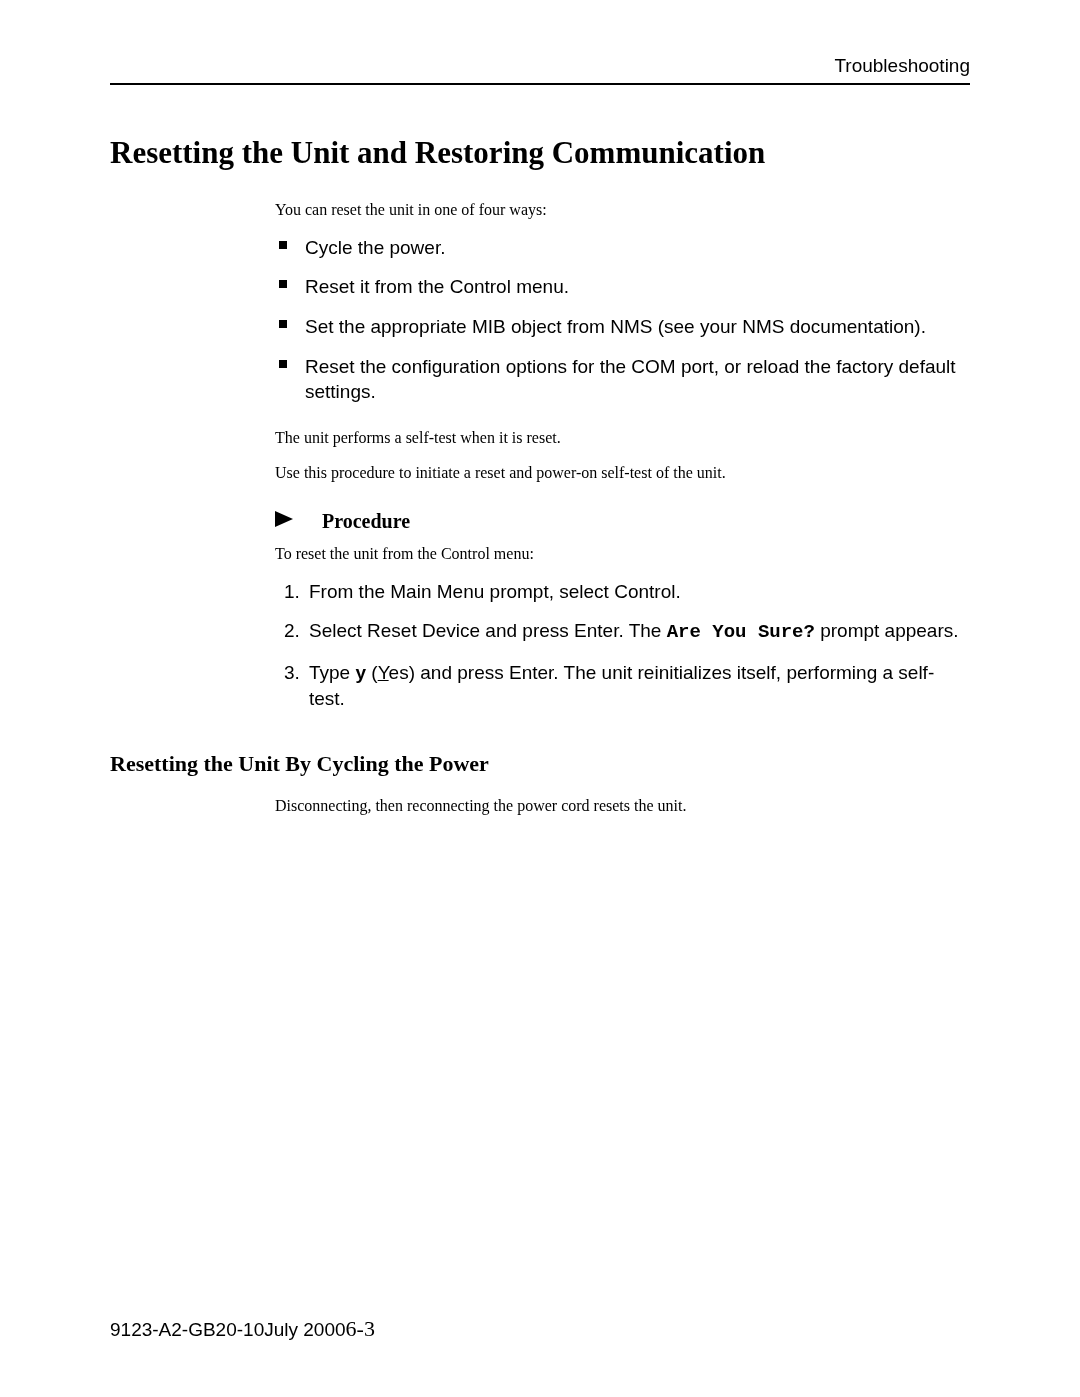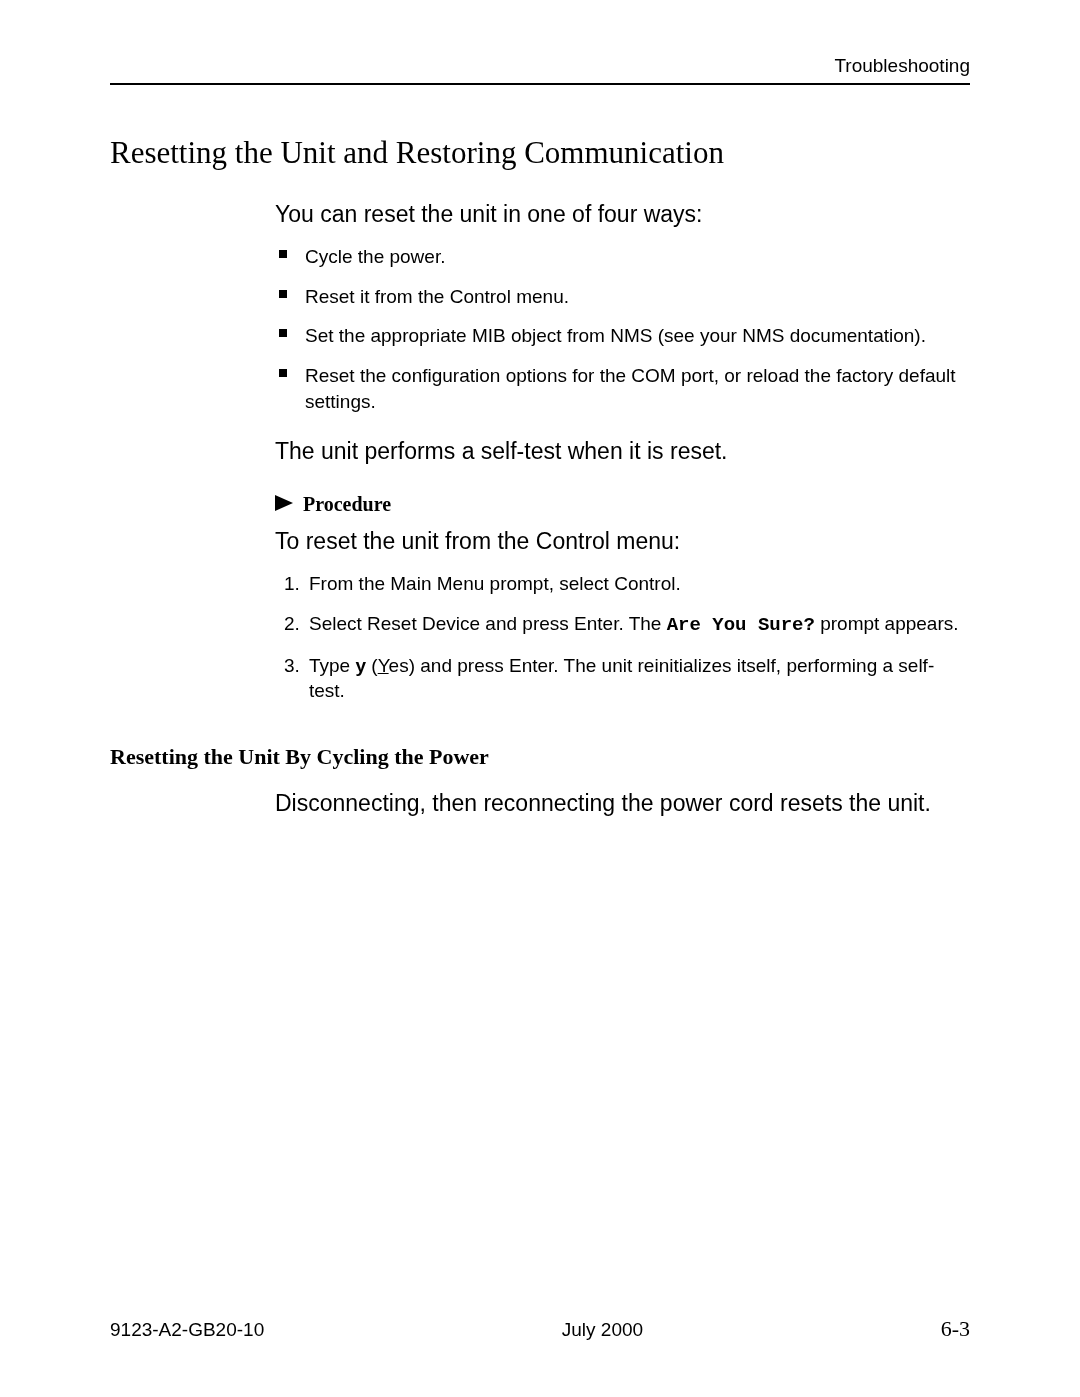--- a/index.html
+++ b/index.html
@@ -21,32 +21,33 @@
     font-size: 19px;
     padding-bottom: 6px;
   }
   .header-rule {
     border: none;
     border-top: 2px solid #000;
     margin: 0 0 50px 0;
   }
   h1.title {
     font-family: "Times New Roman", Times, serif;
-    font-weight: normal;
+    font-weight: bold;
     font-size: 31px;
     margin: 0 0 28px 0;
   }
   .body-indent {
     margin-left: 165px;
     margin-right: 10px;
   }
   .para {
-    font-size: 23px;
+    font-size: 16px;
     line-height: 1.35;
     margin: 0 0 14px 0;
+    font-family: Liberation Serif, serif;
   }
   ul.bullets {
     list-style: none;
     padding: 0;
     margin: 0 0 22px 0;
   }
   ul.bullets li {
     position: relative;
     padding-left: 30px;
     font-size: 19px;
@@ -65,20 +66,21 @@
   h2.subhead {
     font-family: "Times New Roman", Times, serif;
     font-weight: bold;
     font-size: 22px;
     margin: 40px 0 18px 0;
   }
   .proc-row {
     display: flex;
     align-items: center;
     margin: 26px 0 10px 0;
+    gap: 19px;
   }
   .proc-row .tri {
     flex: 0 0 auto;
     margin-right: 10px;
   }
   .proc-label {
     font-family: "Times New Roman", Times, serif;
     font-weight: bold;
     font-size: 20px;
   }
@@ -99,21 +101,21 @@
   }
   .ul {
     text-decoration: underline;
   }
   .footer {
     position: absolute;
     left: 110px;
     right: 110px;
     bottom: 55px;
     display: flex;
-    justify-content: space-between;
+    justify-content: flex-start;
     align-items: baseline;
     font-size: 19px;
   }
   .footer .pg {
     font-family: "Times New Roman", Times, serif;
     font-weight: normal;
     font-size: 22px;
   }
 </style>
 </head>
@@ -131,20 +133,21 @@
     <ul class="bullets">
       <li>Cycle the power.</li>
       <li>Reset it from the Control menu.</li>
       <li>Set the appropriate MIB object from NMS (see your NMS documentation).</li>
       <li>Reset the configuration options for the COM port, or reload the factory default settings.</li>
     </ul>
     <p class="para">The unit performs a self-test when it is reset.</p>
   </div>
 
   <div class="body-indent">
+    <p class="para">Use this procedure to initiate a reset and power-on self-test of the unit.</p>
 
     <div class="proc-row">
       <span class="tri">
         <svg width="18" height="16" viewBox="0 0 18 16">
             <polygon points="0,0 18,8 0,16" fill="#000"></polygon>
           </svg>
       </span>
       <span class="proc-label">Procedure</span>
     </div>
 

